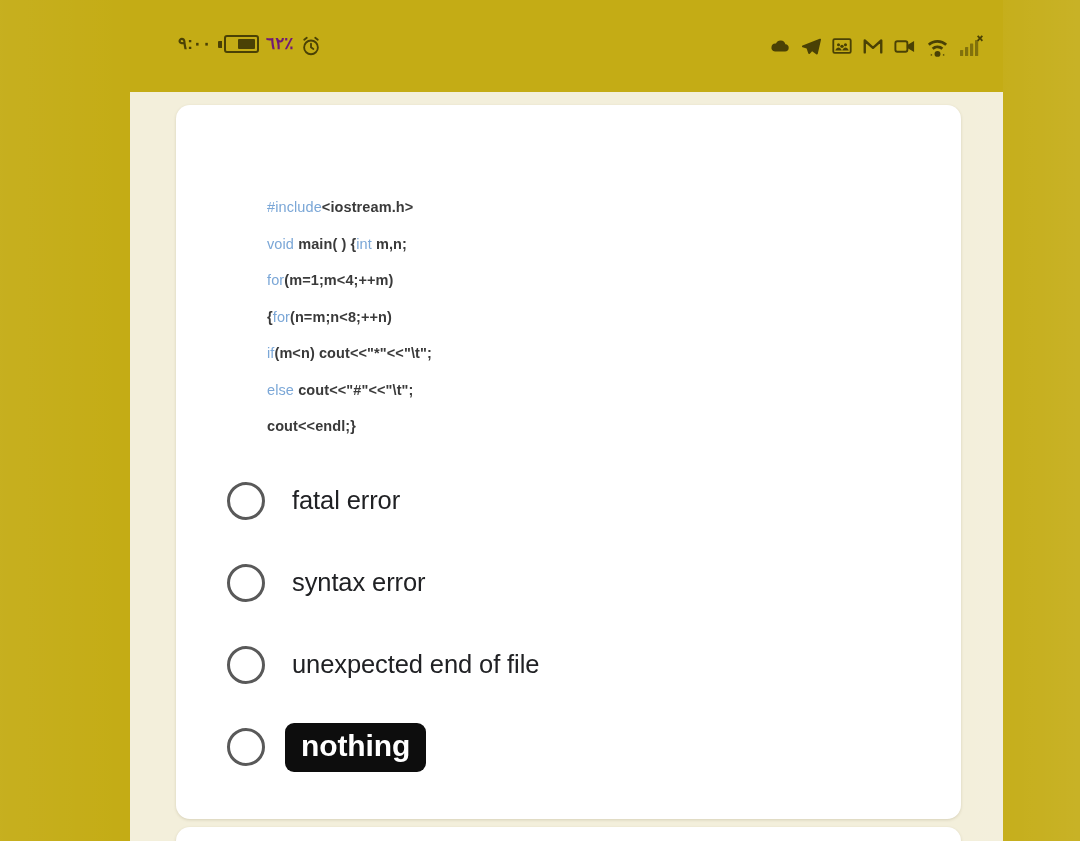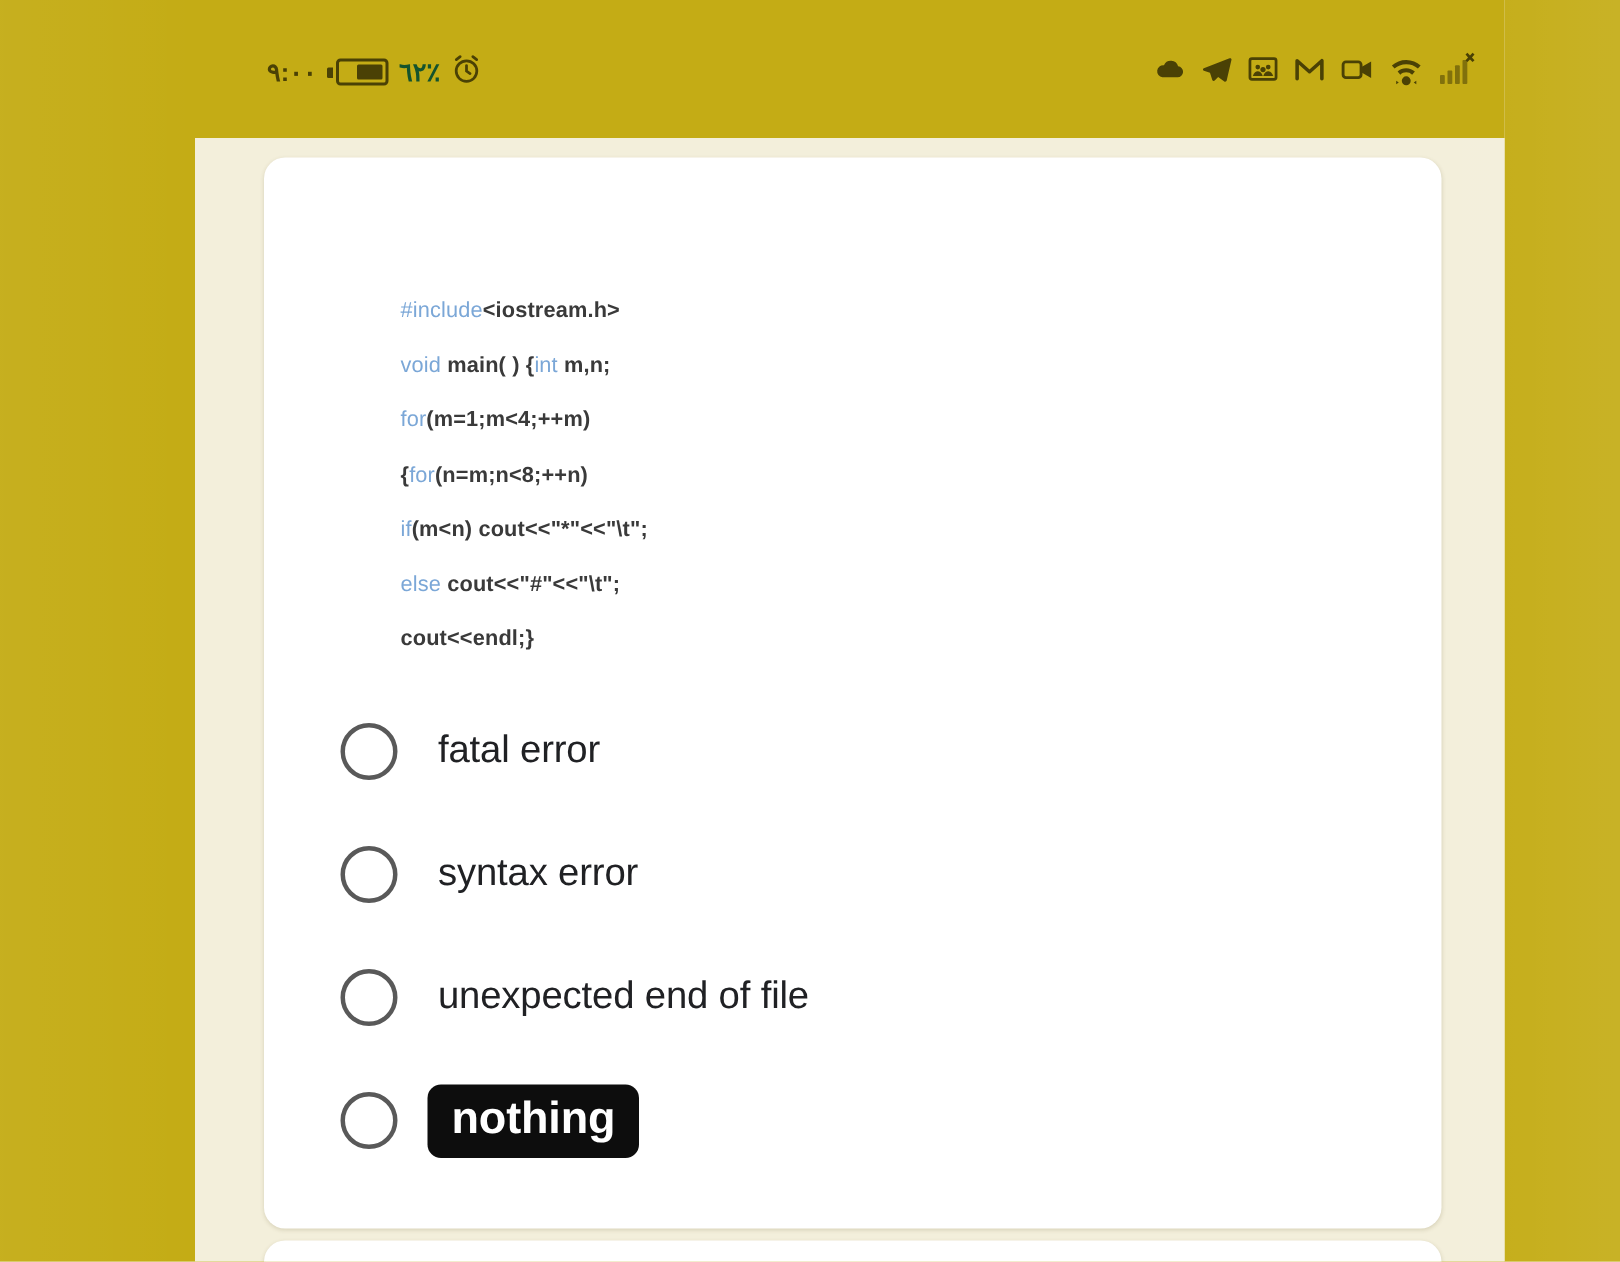--- a/index.html
+++ b/index.html
@@ -56,21 +56,21 @@
     background: #c4ac15;
     display: flex;
     align-items: center;
     justify-content: space-between;
     padding: 0 18px 0 48px;
     z-index: 5;
   }
 
   .status-left {
     display: flex;
-    align-items: flex-end;
+    align-items: flex-start;
     gap: 7px;
   }
 
   .status-clock {
     font-size: 17px;
     color: #4a4105;
     letter-spacing: 0.5px;
     font-weight: 600;
     line-height: 1;
     direction: rtl;
@@ -101,21 +101,21 @@
 
   .battery-fill {
     width: 62%;
     height: 100%;
     background: #4a4105;
     border-radius: 1px;
   }
 
   .status-battery-pct {
     font-size: 17px;
-    color: #14532d;
+    color: #701a75;
     font-weight: 600;
     line-height: 1;
     direction: rtl;
   }
 
   .status-right {
     display: flex;
     align-items: center;
     gap: 9px;
   }

